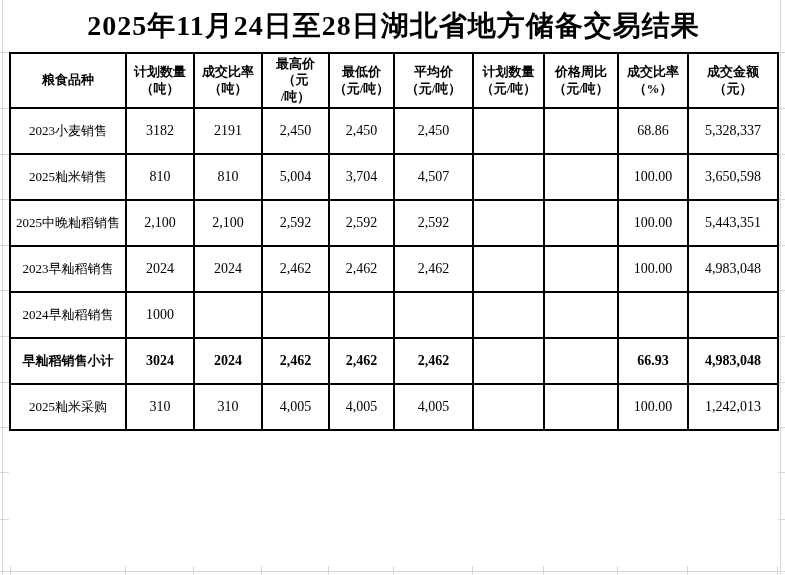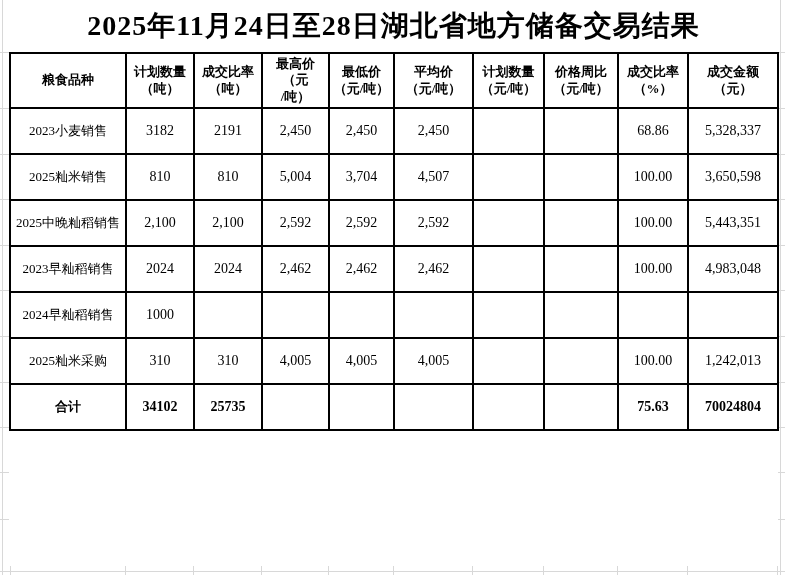--- a/index.html
+++ b/index.html
@@ -178,39 +178,39 @@
           <td>1000</td>
           <td></td>
           <td></td>
           <td></td>
           <td></td>
           <td></td>
           <td></td>
           <td></td>
           <td></td>
         </tr>
+        <tr class="bold">
+          <td>早籼稻销售小计</td>
+          <td>3024</td>
+          <td>2024</td>
+          <td>2,462</td>
+          <td>2,462</td>
+          <td>2,462</td>
+          <td></td>
+          <td></td>
+          <td>66.93</td>
+          <td>4,983,048</td>
+        </tr>
         <tr>
           <td>2025籼米采购</td>
           <td>310</td>
           <td>310</td>
           <td>4,005</td>
           <td>4,005</td>
           <td>4,005</td>
           <td></td>
           <td></td>
           <td>100.00</td>
           <td>1,242,013</td>
         </tr>
-        <tr class="bold">
-          <td>合计</td>
-          <td>34102</td>
-          <td>25735</td>
-          <td></td>
-          <td></td>
-          <td></td>
-          <td></td>
-          <td></td>
-          <td>75.63</td>
-          <td>70024804</td>
-        </tr>
       </tbody>
   </table>
 </div>
 
 </body></html>

